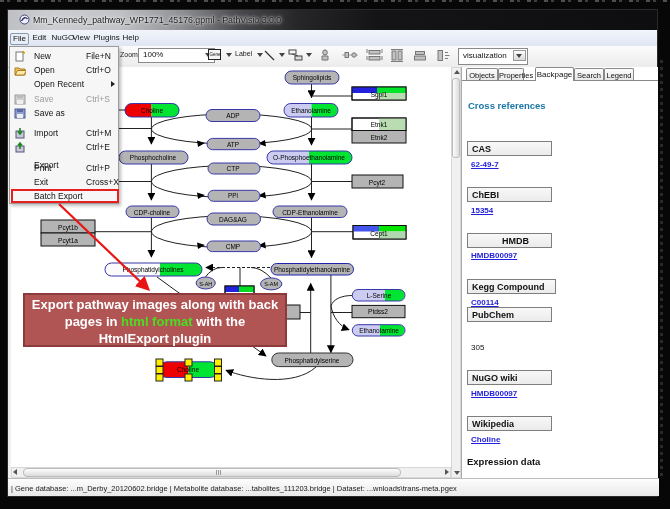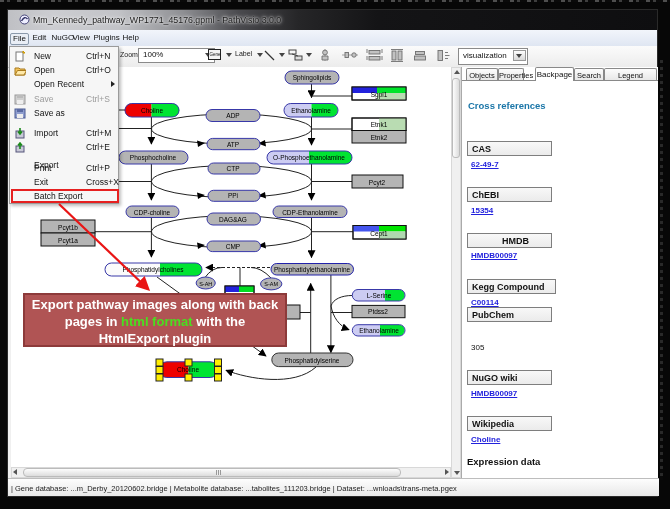--- a/index.html
+++ b/index.html
@@ -128,21 +128,21 @@
   <div class="sbtrack" style="left:443px;top:57px;width:10px;height:411px;"></div>
   <div class="abs" style="left:444px;top:68px;width:8px;height:80px;background:linear-gradient(to right,#fdfdfd,#dcdcdc);border:1px solid #bbb;border-radius:3px;box-sizing:border-box;"></div>
   <div class="abs" style="left:445.5px;top:60px;width:0;height:0;border-left:3.5px solid transparent;border-right:3.5px solid transparent;border-bottom:4px solid #555;"></div>
   <div class="abs" style="left:445.5px;top:461px;width:0;height:0;border-left:3.5px solid transparent;border-right:3.5px solid transparent;border-top:4px solid #555;"></div>
 
   <div id="rpanel" class="abs">
     <div class="tab" style="left:4px;width:32px;">Objects</div>
     <div class="tab" style="left:36px;width:26px;">Properties</div>
     <div class="tab tabactive" style="left:73px;width:39px;">Backpage</div>
     <div class="tab" style="left:112px;width:30px;">Search</div>
-    <div class="tab" style="left:142px;width:53px;">Legend</div>
+    <div class="tab" style="left:142px;width:30px;">Legend</div>
     <div id="tabline"></div>
     <div class="abs" style="left:6px;top:33px;font-size:9.5px;font-weight:bold;color:#1b76a8;">Cross references</div>
     <div class="hdr" style="top:74px;">CAS</div>       
       <div class="lnk" style="top:93px;">62-49-7</div>
     <div class="hdr" style="top:120px;">ChEBI</div>    
       <div class="lnk" style="top:139px;">15354</div>
     <div class="hdr" style="top:166px;padding-left:34px;">HMDB</div>     
       <div class="lnk" style="top:184px;">HMDB00097</div>
     <div class="hdr" style="top:211.5px;width:89px;">Kegg Compound</div>
       <div class="lnk" style="top:230.5px;">C00114</div>
@@ -154,21 +154,21 @@
       <div class="lnk" style="top:368px;">Choline</div>
     <div class="abs" style="left:5px;top:389px;font-size:9.5px;font-weight:bold;color:#111;">Expression data</div>
   </div>
 
   <div id="statusrow" class="abs">
       <span class="abs" style="left:3px;top:5px;white-space:nowrap;">| Gene database: ...m_Derby_20120602.bridge | Metabolite database: ...tabolites_111203.bridge | Dataset: ...wnloads\trans-meta.pgex</span>
     </div>
 
   <div id="fmenu" class="abs">
     <div class="fitem" style="top:4px;">New</div>
-      <div class="faccel" style="top:4px;">Ctrl+N</div>
+      <div class="faccel" style="top:4px;">File+N</div>
     <div class="fitem" style="top:18px;">Open</div>
       <div class="faccel" style="top:18px;">Ctrl+O</div>
     <div class="fitem" style="top:32px;">Open Recent</div>
       <div class="abs" style="left:101px;top:34px;width:0;height:0;border-top:3px solid transparent;border-bottom:3px solid transparent;border-left:4px solid #222;"></div>
     <div class="fitem" style="top:47px;color:#9b9b9b;">Save</div>
       <div class="faccel" style="top:47px;color:#9b9b9b;">Ctrl+S</div>
     <div class="fitem" style="top:61px;">Save as</div>
     <div class="fitem" style="top:81px;">Import</div>
       <div class="faccel" style="top:81px;">Ctrl+M</div>
     <div class="fitem" style="top:113px;text-align:right;">Export</div>

